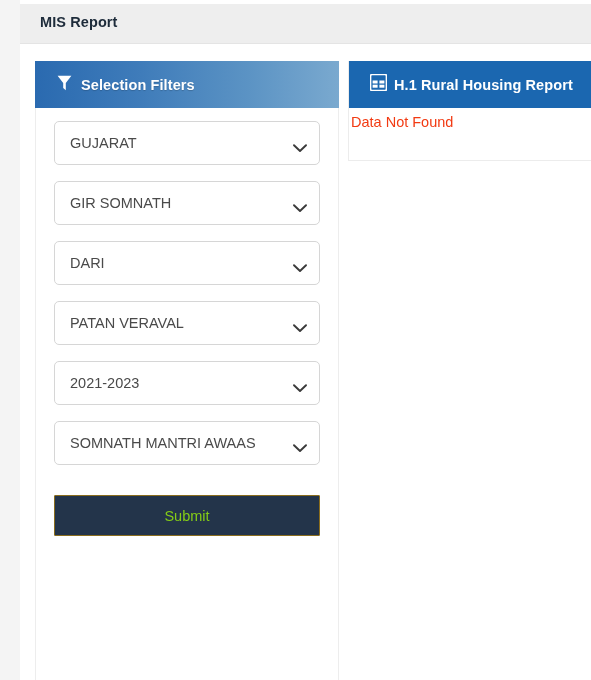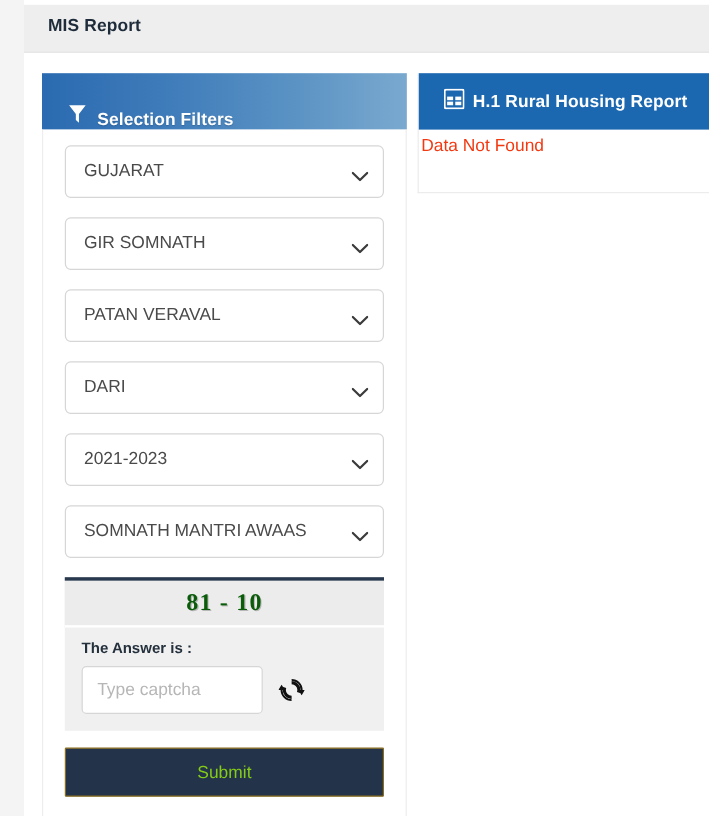--- a/index.html
+++ b/index.html
@@ -59,21 +59,21 @@
 
   .filters-head {
     position: absolute;
     left: 15px;
     top: 61px;
     width: 304px;
     height: 47px;
     box-sizing: border-box;
     background: linear-gradient(to right, #2a6ab0 0%, #3f7cba 35%, #5b93c4 70%, #7aa9cf 100%);
     display: flex;
-    align-items: flex-end;
+    align-items: center;
     padding-left: 22px;
     color: #ffffff;
   }
   .filters-head-title {
     font-size: 14.5px;
     font-weight: bold;
     margin-left: 9px;
     letter-spacing: 0.1px;
     text-shadow: 0 1px 1px rgba(0,0,0,0.18);
   }
@@ -274,42 +274,42 @@
       </div>
       <span class="chev">
         <svg width="14" height="9" viewBox="0 0 14 9">
             <path d="M1 1.2 L7 7 L13 1.2" fill="none" stroke="#3b3b3b" stroke-width="1.9" stroke-linecap="round" stroke-linejoin="round"></path>
           </svg>
       </span>
     </div>
 
     <div class="select-wrap">
       <div class="select-box">
+        <span>DARI</span>
+      </div>
+      <span class="chev">
+        <svg width="14" height="9" viewBox="0 0 14 9">
+            <path d="M1 1.2 L7 7 L13 1.2" fill="none" stroke="#3b3b3b" stroke-width="1.9" stroke-linecap="round" stroke-linejoin="round"></path>
+          </svg>
+      </span>
+    </div>
+
+    <div class="select-wrap">
+      <div class="select-box">
         <span>PATAN VERAVAL</span>
       </div>
       <span class="chev">
         <svg width="14" height="9" viewBox="0 0 14 9">
             <path d="M1 1.2 L7 7 L13 1.2" fill="none" stroke="#3b3b3b" stroke-width="1.9" stroke-linecap="round" stroke-linejoin="round"></path>
           </svg>
       </span>
     </div>
 
     <div class="select-wrap">
       <div class="select-box">
-        <span>DARI</span>
-      </div>
-      <span class="chev">
-        <svg width="14" height="9" viewBox="0 0 14 9">
-            <path d="M1 1.2 L7 7 L13 1.2" fill="none" stroke="#3b3b3b" stroke-width="1.9" stroke-linecap="round" stroke-linejoin="round"></path>
-          </svg>
-      </span>
-    </div>
-
-    <div class="select-wrap">
-      <div class="select-box">
         <span>2021-2023</span>
       </div>
       <span class="chev">
         <svg width="14" height="9" viewBox="0 0 14 9">
             <path d="M1 1.2 L7 7 L13 1.2" fill="none" stroke="#3b3b3b" stroke-width="1.9" stroke-linecap="round" stroke-linejoin="round"></path>
           </svg>
       </span>
     </div>
 
     <div class="select-wrap">
@@ -317,42 +317,20 @@
         <span>SOMNATH MANTRI AWAAS</span>
       </div>
       <span class="chev">
         <svg width="14" height="9" viewBox="0 0 14 9">
             <path d="M1 1.2 L7 7 L13 1.2" fill="none" stroke="#3b3b3b" stroke-width="1.9" stroke-linecap="round" stroke-linejoin="round"></path>
           </svg>
       </span>
     </div>
 
     
-    <div class="captcha-panel">
-      <div class="captcha-image">
-        <span class="captcha-text">81 - 10</span>
-      </div>
-      <div class="captcha-body">
-        <div class="captcha-label">The Answer is :</div>
-        <div class="captcha-row">
-          <input class="captcha-input" type="text" placeholder="Type captcha" style="">
-          <button class="refresh-btn">
-            <span>
-              <svg width="22" height="22" viewBox="0 0 22 22">
-                <path d="M11 3.4 A7.6 7.6 0 0 1 18.6 11 L16.2 11 L19.4 15.4 L22 11 L20.2 11 A9.2 9.2 0 0 0 11 1.8 Z" fill="#111111"></path>
-                <path d="M11 18.6 A7.6 7.6 0 0 1 3.4 11 L5.8 11 L2.6 6.6 L0 11 L1.8 11 A9.2 9.2 0 0 0 11 20.2 Z" fill="#111111"></path>
-                <circle cx="11" cy="11" r="6.1" fill="none" stroke="#111111" stroke-width="2.6"></circle>
-                <path d="M11 3.0 A8 8 0 0 0 3.6 8.2 L11 11 Z" fill="#f0f0f0"></path>
-                <path d="M11 19.0 A8 8 0 0 0 18.4 13.8 L11 11 Z" fill="#f0f0f0"></path>
-              </svg>
-            </span>
-          </button>
-        </div>
-      </div>
-    </div>
 
     <button class="submit-btn">Submit</button>
 
   </div>
 
   <div class="report-card">
     <div class="report-head">
       <span class="grid-icon">
         <svg width="17" height="17" viewBox="0 0 17 17">
           <rect x="0.5" y="0.5" width="16" height="16" rx="1.6" fill="none" stroke="#ffffff" stroke-width="1.7"></rect>

